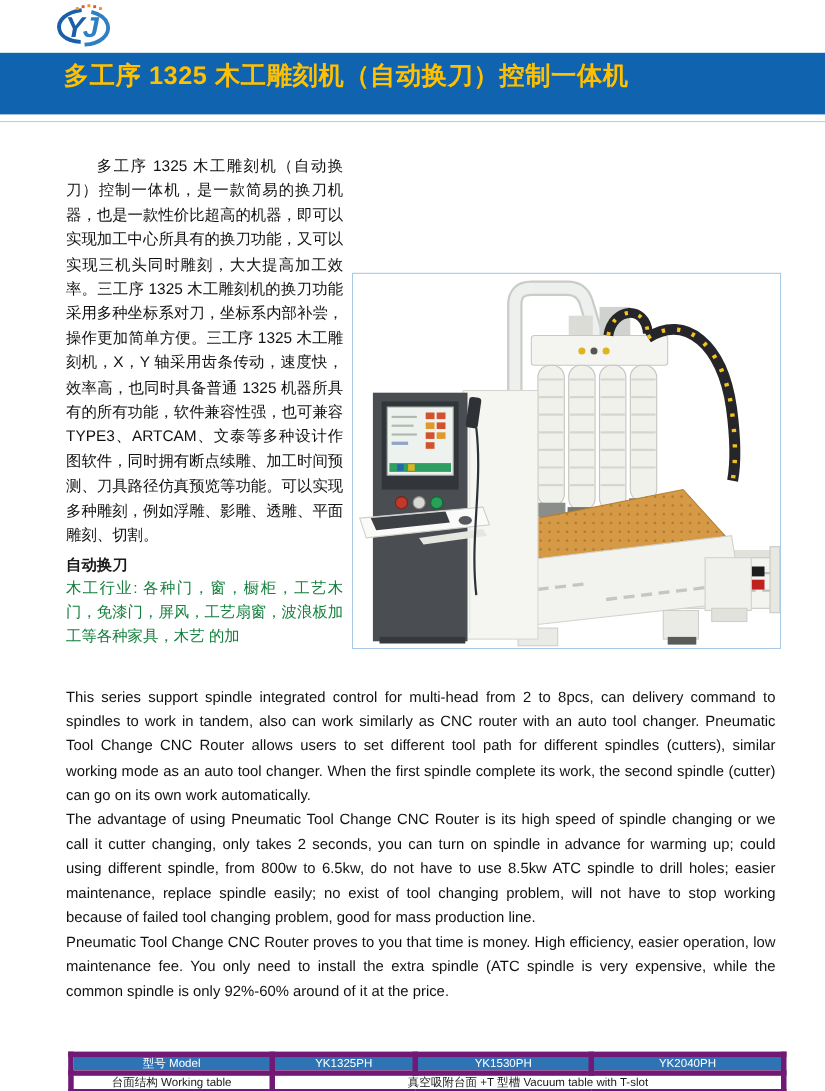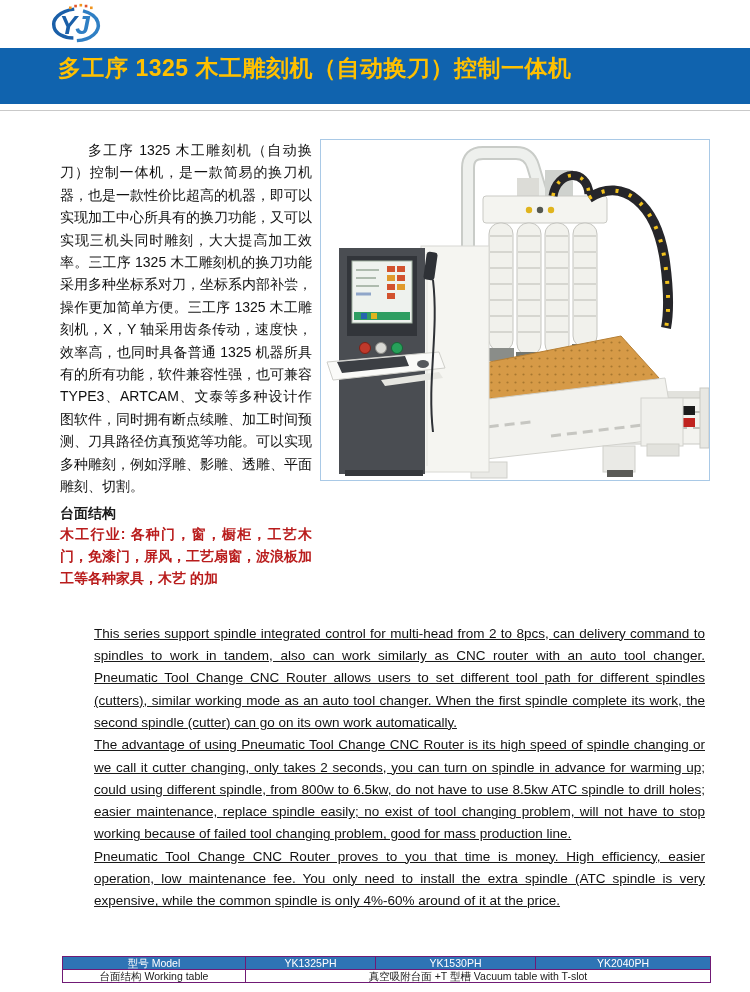--- a/index.html
+++ b/index.html
@@ -14,38 +14,38 @@
   .logo-mark { width:56px; height:42px; }
   .logo-words { margin-left:4px; padding-top:8px; }
   .logo-cn { font-size:21px; font-weight:bold; color:#1a5fa8; letter-spacing:2px; line-height:22px; }
   .logo-en { font-size:5.5px; color:#e2542a; letter-spacing:.6px; margin-top:1px; white-space:nowrap; }
   
   .banner { height:56px; background:#1063ae; padding:7px 12px 0 58px; }
   .banner-title { color:#ffc000; font-size:23px; font-weight:bold; line-height:27px; letter-spacing:.5px; }
   .banner-sub { color:#ffffff; font-size:15px; line-height:20px; margin-top:2px; }
   .banner-rule { height:1px; background:#c9c9c9; margin-top:6px; }
   
-  .main { display:flex; padding:28px 40px 0 60px; }
+  .main { display:flex; padding:28px 40px 0 60px;align-items:flex-end; }
   .left-col { width:252px; flex:none; }
   .intro-p { font-size:14px; line-height:22.4px; text-align:justify; text-indent:2em; color:#111; }
   .scope-h { font-size:14px; font-weight:bold; margin-top:7px; }
-  .scope-p { font-size:14px; line-height:22.4px; text-align:justify; color:#b91c1c;font-weight:bold; }
+  .scope-p { font-size:14px; line-height:22.4px; text-align:justify; color:#15803d; }
   .photo-frame {
     margin-left:8px; width:390px; height:342px; flex:none;
     border:1px solid #a9c9e6; background:#fff; overflow:hidden;
   }
   .photo-frame svg { display:block; }
   
-  .desc { padding:33px 45px 0 94px;text-decoration:underline; }
+  .desc { padding:33px 45px 0 60px; }
   .desc p { font-size:13.5px; line-height:22.3px; text-align:justify; color:#111; }
   
   .spec-wrap { padding:43px 40px 0 62px; }
   table.spec { width:648px; border-collapse:collapse; table-layout:fixed; }
   table.spec td, table.spec th {
-    border:1px solid #701a75; font-size:10.5px; height:12.5px;
+    border:5px solid #701a75; font-size:10.5px; height:12.5px;
     padding:0 3px; text-align:center; font-weight:normal; line-height:12px;
     overflow:hidden; white-space:nowrap;margin-left:20px;
   }
   table.spec thead th { background:#2e74b5; color:#fff; }
   table.spec col.c1 { width:183px; } table.spec col.c2 { width:130px; }
   table.spec col.c3 { width:160px; } table.spec col.c4 { width:175px; }
   table.spec tbody tr:nth-child(even) td { background:#d9d9d9; }
 </style>
 </head>
 <body>
@@ -70,21 +70,21 @@
 </div>
 
 <div class="banner">
   <div class="banner-title">多工序 1325 木工雕刻机（自动换刀）控制一体机</div>
 </div>
 <div class="banner-rule"></div>
 
 <div class="main">
   <div class="left-col">
     <p class="intro-p">多工序 1325 木工雕刻机（自动换刀）控制一体机，是一款简易的换刀机器，也是一款性价比超高的机器，即可以实现加工中心所具有的换刀功能，又可以实现三机头同时雕刻，大大提高加工效率。三工序 1325 木工雕刻机的换刀功能采用多种坐标系对刀，坐标系内部补尝，操作更加简单方便。三工序 1325 木工雕刻机，X，Y 轴采用齿条传动，速度快，效率高，也同时具备普通 1325 机器所具有的所有功能，软件兼容性强，也可兼容 TYPE3、ARTCAM、文泰等多种设计作图软件，同时拥有断点续雕、加工时间预测、刀具路径仿真预览等功能。可以实现多种雕刻，例如浮雕、影雕、透雕、平面雕刻、切割。</p>
-    <div class="scope-h">台面结构</div>
+    <div class="scope-h">自动换刀</div>
     <p class="scope-p">木工行业: 各种门，窗，橱柜，工艺木门，免漆门，屏风，工艺扇窗，波浪板加工等各种家具，木艺 的加</p>
   </div>
 
   <div class="photo-frame">
     <svg width="388" height="340" viewBox="0 0 388 340">
       <rect width="388" height="340" fill="#ffffff"></rect>
 
       <path d="M147,186 L147,28 Q147,13 162,13 L195,13 Q208,13 212,26 L224,66" fill="none" stroke="#c9ccc8" stroke-width="14"></path>
       <path d="M147,186 L147,28 Q147,13 162,13 L195,13 Q208,13 212,26 L224,66" fill="none" stroke="#eef0ed" stroke-width="10"></path>
 
@@ -181,21 +181,21 @@
       <rect x="104" y="112" width="11" height="28" rx="3" fill="#2e3136" transform="rotate(8 109 126)"></rect>
       <path d="M112,140 C118,192 106,240 112,292" fill="none" stroke="#2e3136" stroke-width="2"></path>
       <rect x="24" y="330" width="78" height="6" fill="#35383c"></rect>
     </svg>
   </div>
 </div>
 
 <div class="desc">
   <p>This series support spindle integrated control for multi-head from 2 to 8pcs, can delivery command to spindles to work in tandem, also can work similarly as CNC router with an auto tool changer. Pneumatic Tool Change CNC Router allows users to set different tool path for different spindles (cutters), similar working mode as an auto tool changer. When the first spindle complete its work, the second spindle (cutter) can go on its own work automatically.</p>
   <p>The advantage of using Pneumatic Tool Change CNC Router is its high speed of spindle changing or we call it cutter changing, only takes 2 seconds, you can turn on spindle in advance for warming up; could using different spindle, from 800w to 6.5kw, do not have to use 8.5kw ATC spindle to drill holes; easier maintenance, replace spindle easily; no exist of tool changing problem, will not have to stop working because of failed tool changing problem, good for mass production line.</p>
-  <p>Pneumatic Tool Change CNC Router proves to you that time is money. High efficiency, easier operation, low maintenance fee. You only need to install the extra spindle (ATC spindle is very expensive, while the common spindle is only 4%-60% around of it at the price.</p>
+  <p>Pneumatic Tool Change CNC Router proves to you that time is money. High efficiency, easier operation, low maintenance fee. You only need to install the extra spindle (ATC spindle is very expensive, while the common spindle is only 92%-60% around of it at the price.</p>
 </div>
 
 <div class="spec-wrap">
   <table class="spec">
     <colgroup>
         <col class="c1">
         <col class="c2">
         <col class="c3">
         <col class="c4">
       </colgroup>

